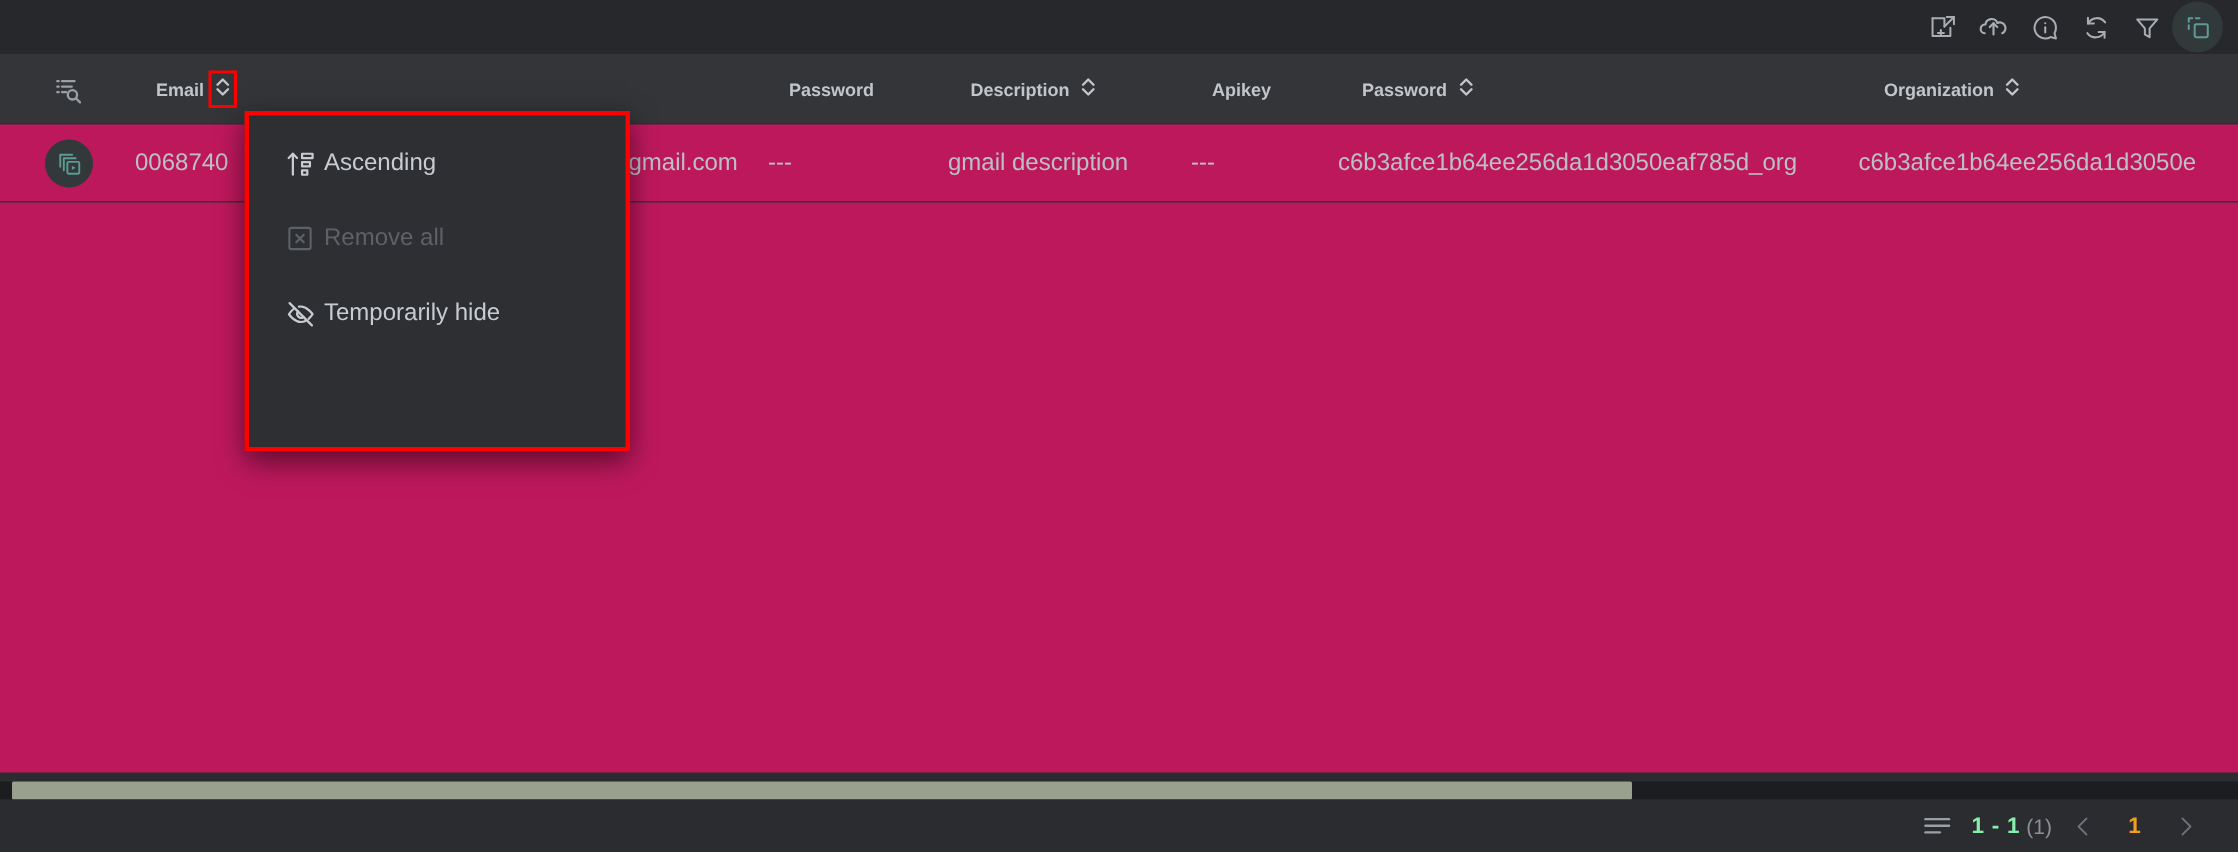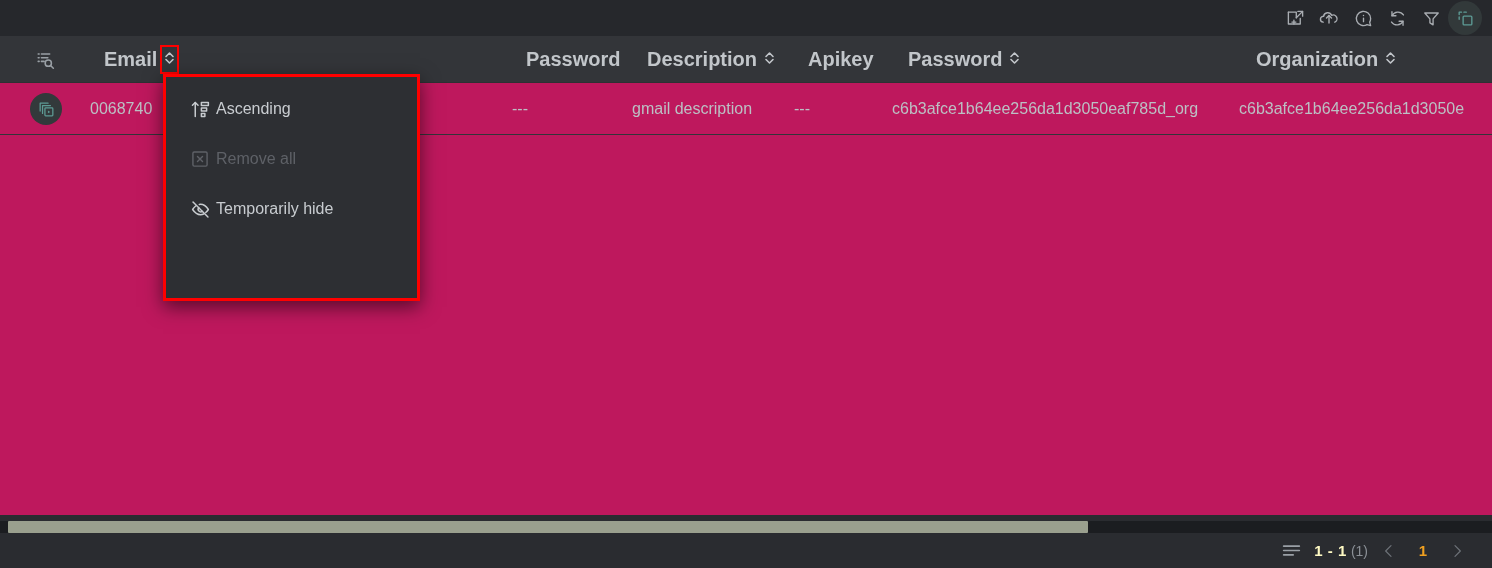--- a/index.html
+++ b/index.html
@@ -39,21 +39,21 @@
   .thead {
     position: absolute; top: 36px; left: 0;
     width: 1492px; height: 47px;
     background: #333539;
     border-bottom: 1px solid #2e3033;
   }
   .th {
     position: absolute; top: 0; height: 47px;
     display: flex; align-items: center; gap: 6px;
     color: #c2c6ca;
-    font-size: 20px; font-weight: bold;
+    font-size: 12px; font-weight: bold;
     white-space: nowrap;
   }
   .sort-chev { display: block; color: #c2c6ca; }
   .sort-chev.boxed {
     outline: 2px solid #ff0000;
     outline-offset: 1px;
   }
   .hdr-search-icon {
     position: absolute; left: 35px; top: 0; height: 47px;
     display: flex; align-items: center;
@@ -101,21 +101,21 @@
 
   
   .footer {
     position: absolute; left: 0; top: 533px;
     width: 1492px; height: 35px;
     background: #2a2c30;
     display: flex; align-items: center; justify-content: flex-end;
     padding-right: 18px; gap: 4px;
   }
   .rows-icon { color: #9aa0a6; display: flex; align-items: center; margin-right: 8px; }
-  .range-main { color: #fef9c3; font-size: 15px; font-weight: bold; letter-spacing: .5px; }
+  .range-main { color: #86efac; font-size: 15px; font-weight: bold; letter-spacing: .5px; }
   .range-total { color: #8b9096; font-size: 14px; }
   .pg-arrow {
     width: 34px; height: 30px;
     display: flex; align-items: center; justify-content: center;
     color: #6d7278;
   }
   .pg-num {
     min-width: 26px; height: 26px;
     display: flex; align-items: center; justify-content: center;
     color: #f0a020; font-size: 15px; font-weight: bold;
@@ -257,20 +257,21 @@
     <div class="row">
       <div class="row-avatar">
         <svg width="19" height="19" viewBox="0 0 24 24" fill="none" stroke="currentColor" stroke-width="1.6" stroke-linecap="round" stroke-linejoin="round">
           <path d="M4 14V4h10"></path>
             <path d="M7 17V7h10"></path>
           <rect x="10" y="10" width="10" height="10" rx="1"></rect>
           <path d="M13.8 13.2l3 1.8-3 1.8z" fill="currentColor" stroke="none"></path>
         </svg>
       </div>
       <div class="cell" style="left:90px">0068740</div>
+      <div class="cell" style="left:419px">gmail.com</div>
       <div class="cell" style="left:512px">---</div>
       <div class="cell" style="left:632px">gmail description</div>
       <div class="cell" style="left:794px">---</div>
       <div class="cell" style="left:892px">c6b3afce1b64ee256da1d3050eaf785d_org</div>
       <div class="cell" style="left:1239px">c6b3afce1b64ee256da1d3050e</div>
     </div>
   </div>
 
   <div class="hscroll-track">
     <div class="hscroll-thumb"></div>

